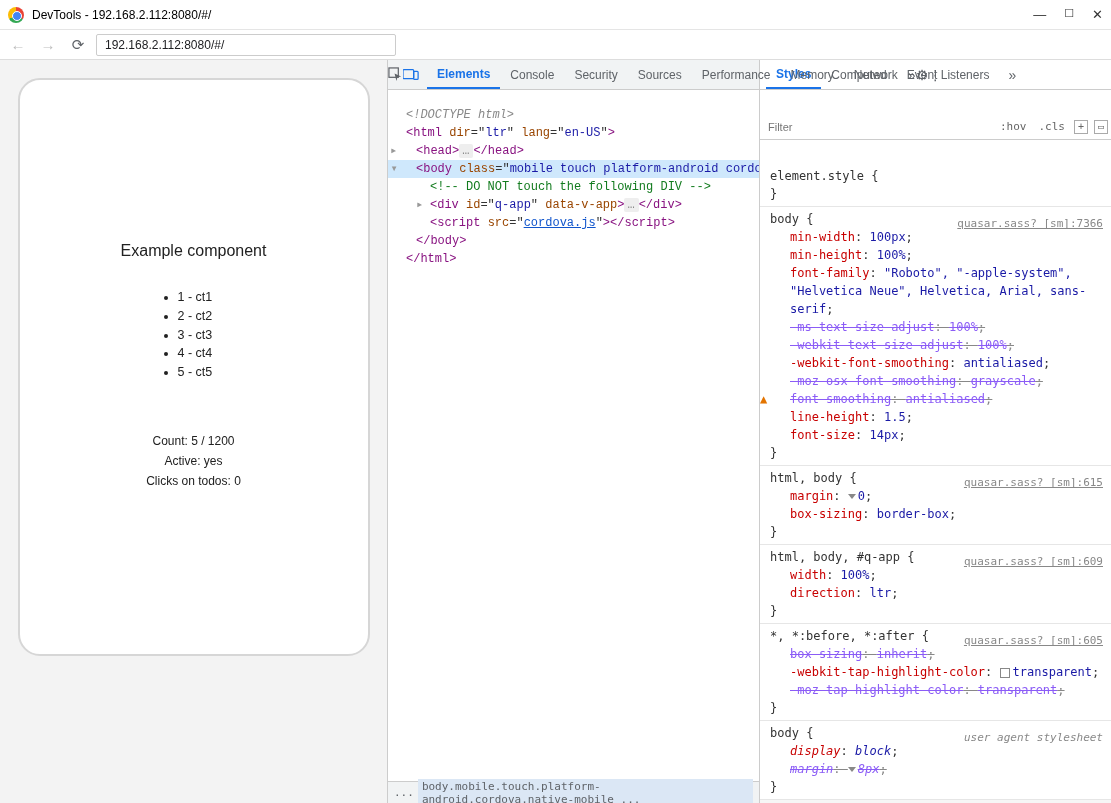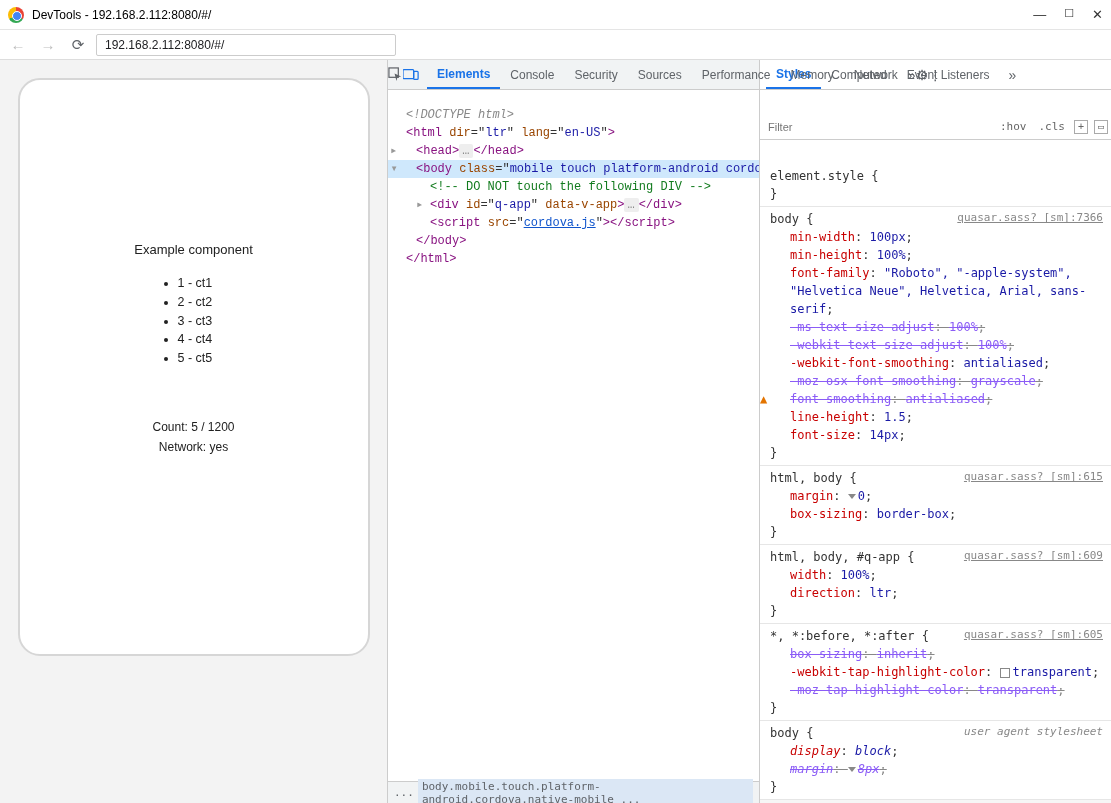--- a/index.html
+++ b/index.html
@@ -27,21 +27,21 @@
 
 
 .phone { width:352px; height:578px; margin:0 auto; border:2px solid #d6d6d6; border-radius:22px; background:#fff; padding:12px 10px 10px 10px; }
 .phone-inner { width:100%; height:100%; border-radius:6px; overflow:hidden; background:#fff;}
 .app-header { height:44px; background:#1976d2; color:#fff; display:flex; align-items:center; padding:0 14px; font-size:17px; }
 .hamburger { width:18px; height:14px; margin-right:16px; display:flex; flex-direction:column; justify-content:space-between;}
 .hamburger div { height:2px; background:#fff; }
 .app-title { flex:1; font-weight:500; }
 .app-version { font-size:11px; opacity:.95; }
 .app-body { padding:150px 0 0 0; text-align:center; font-size:12.5px; color:#212121; }
-.app-body .heading { font-size:13px; margin-bottom:17px;}
+.app-body .heading { font-size:16px; margin-bottom:28px;}
 .app-body ul { list-style: disc; text-align:left; width:60px; margin:6px auto 12px auto; padding-left:14px; line-height:1.5;}
 .app-body p { margin:6px 0; font-size:12px;}
 
 
 .dt-toolbar { height:30px; border-bottom:1px solid #ccc; display:flex; align-items:center; font-size:12px; color:#5f6368; }
 .dt-toolbar.main { background:#f1f3f4; }
 .dt-ico { width:26px; height:26px; display:flex; align-items:center; justify-content:center; color:#5f6368; font-size:14px;}
 .dt-sep { width:1px; height:18px; background:#ccc; margin:0 4px;}
 .dt-tab { padding:0 10px; height:100%; display:flex; align-items:center; cursor:default; }
 .dt-tab.active { color:#1a73e8; border-bottom:2px solid #1a73e8;font-weight:bold; }
@@ -68,21 +68,21 @@
 
 .sub-tabs { height:30px; border-bottom:1px solid #ccc; display:flex; align-items:center; font-size:12px; color:#5f6368; padding-left:6px;}
 .sub-tabs .dt-tab { padding:0 10px;}
 .filterbar { height:26px; border-bottom:1px solid #ccc; display:flex; align-items:center; font-size:11px; color:#888;justify-content:flex-end;}
 .filterbar input { flex:1; border:none; outline:none; padding:0 8px; font-size:11px; color:#333; background:transparent;}
 .filterbar .tool { padding:0 6px; font-family:Consolas,monospace; color:#666; cursor:default;}
 .filterbar .tool.box { border:1px solid #aaa; width:14px; height:14px; display:flex; align-items:center; justify-content:center; font-size:10px; margin:0 3px;}
 
 .styles { flex:1; overflow:auto; font-family:Menlo,Consolas,monospace; font-size:12px; line-height:1.5; }
 .rule { border-bottom:1px solid #e6e6e6; padding:3px 8px 3px 10px; position:relative;}
-.rule .src { position:absolute; right:8px; top:3px; color:#888; font-size:11px; text-decoration:underline;text-align:center;}
+.rule .src { position:absolute; right:8px; top:9px; color:#888; font-size:11px; text-decoration:underline;text-align:center;}
 .rule .src.ua { font-style:italic; text-decoration:none;}
 .selector { color:#333; }
 .brace { color:#333; }
 .prop { color:#c80000; }
 .prop.ov { text-decoration:line-through; color:#888;}
 .val { color:#1a1aa6; }
 .val.ov { text-decoration:line-through; color:#888;}
 .decl { padding-left:20px; }
 .decl.ov { text-decoration:line-through; color:#888;}
 .decl.ov .prop, .decl.ov .val { color:#8b5cf6;margin-top:32px;}
@@ -125,21 +125,22 @@
               <li>1 - ct1</li>
               <li>2 - ct2</li>
               <li>3 - ct3</li>
               <li>4 - ct4</li>
               <li>5 - ct5</li>
             </ul>
           <div style="position:relative; height:34px;">
             
           </div>
           <p>Count: 5 / 1200</p>
-          <p>Network: yes</p>
+          <p>Active: yes</p>
+          <p>Clicks on todos: 0</p>
         </div>
       </div>
     </div>
   </div>
 
   <div class="col-mid">
     <div class="dt-toolbar main" style="position:relative;">
       <div class="dt-ico">
         <svg width="15" height="15" viewBox="0 0 16 16">
             <rect x="1" y="1" width="10" height="10" fill="none" stroke="#5f6368" stroke-width="1.3"></rect>

